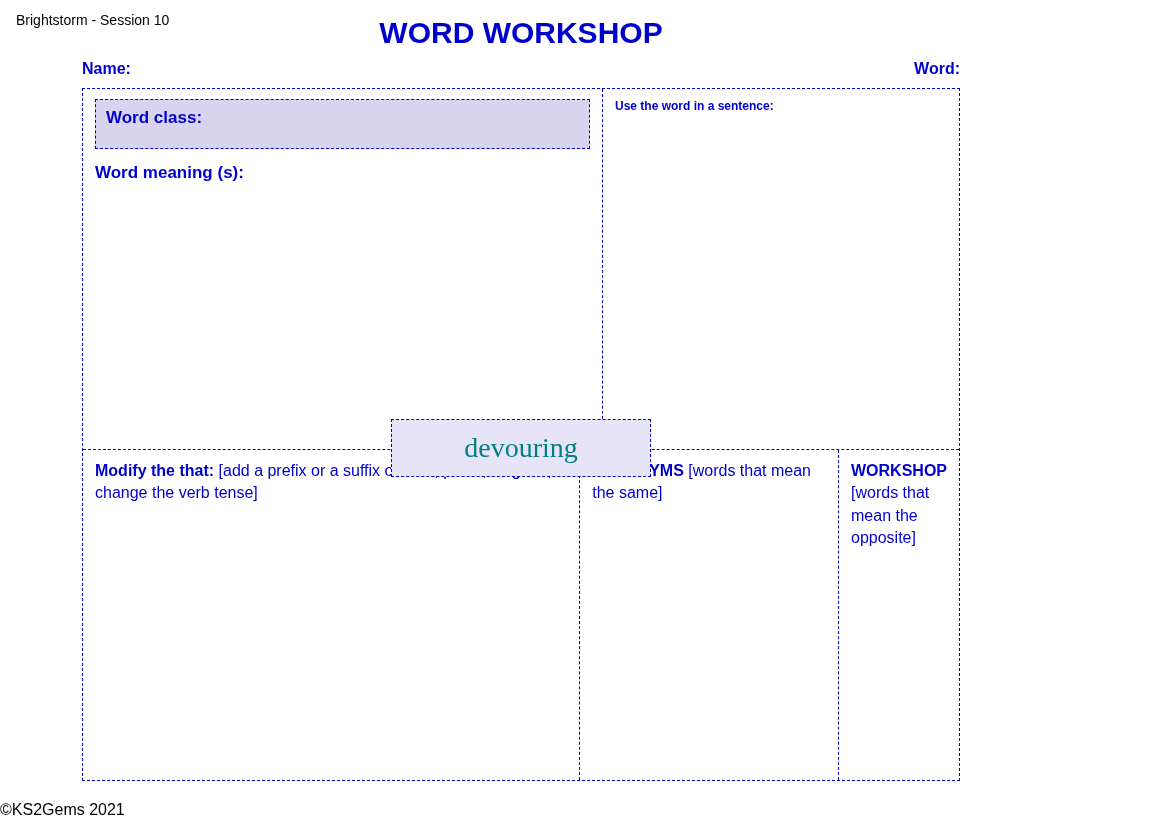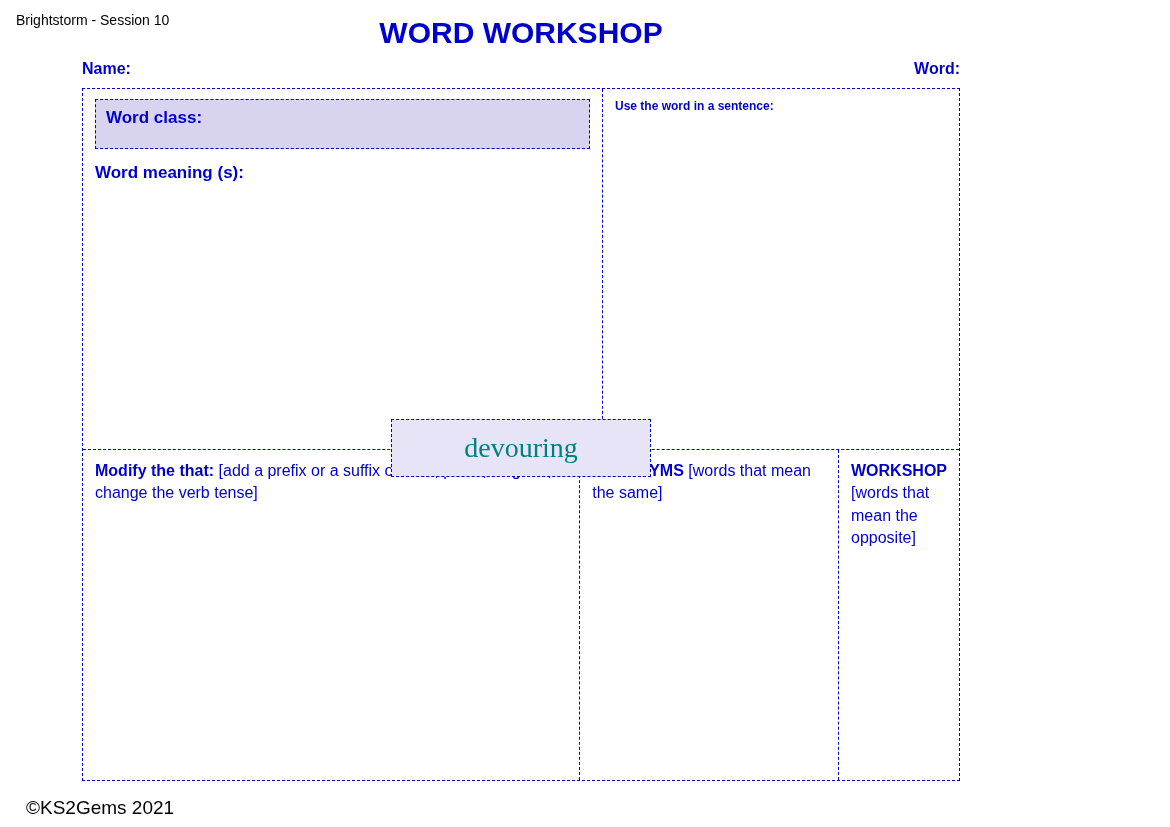--- a/index.html
+++ b/index.html
@@ -190,22 +190,22 @@
       line-height: 1.4;
     }
 
     .antonyms-label strong {
       font-weight: bold;
     }
 
     .footer {
       position: absolute;
       bottom: 8px;
-      left: 26px;
-      font-size: 19px;
+      left: 0;
+      font-size: 16px;
       color: #000;
       font-family: Arial, sans-serif;
     }
   </style>
 </head>
 <body>
 
 <div class="page">
 
   <div class="top-left-title">Brightstorm - Session  10</div>

